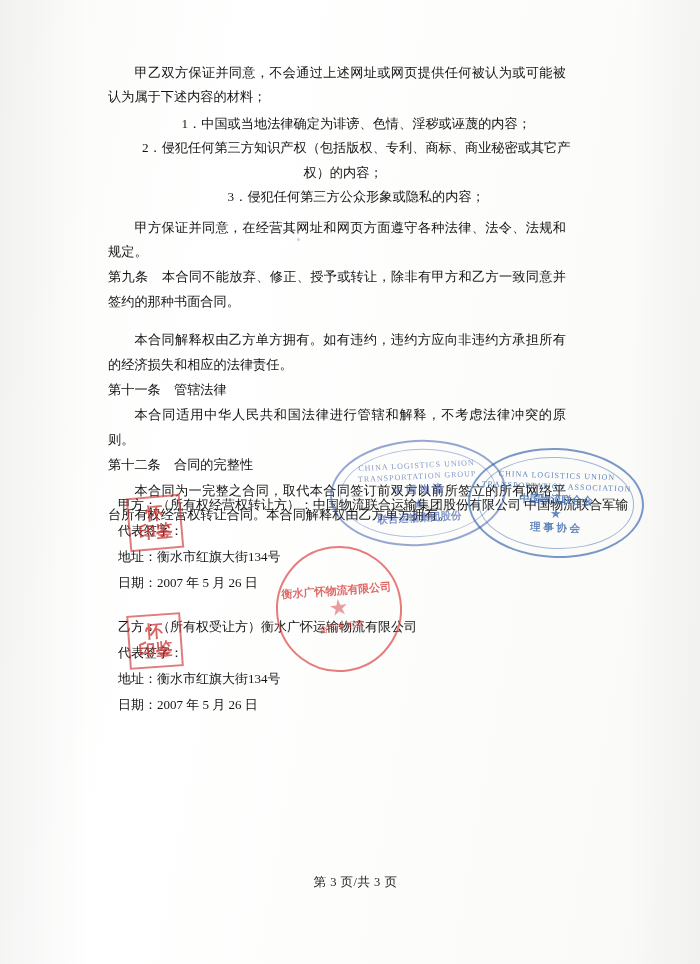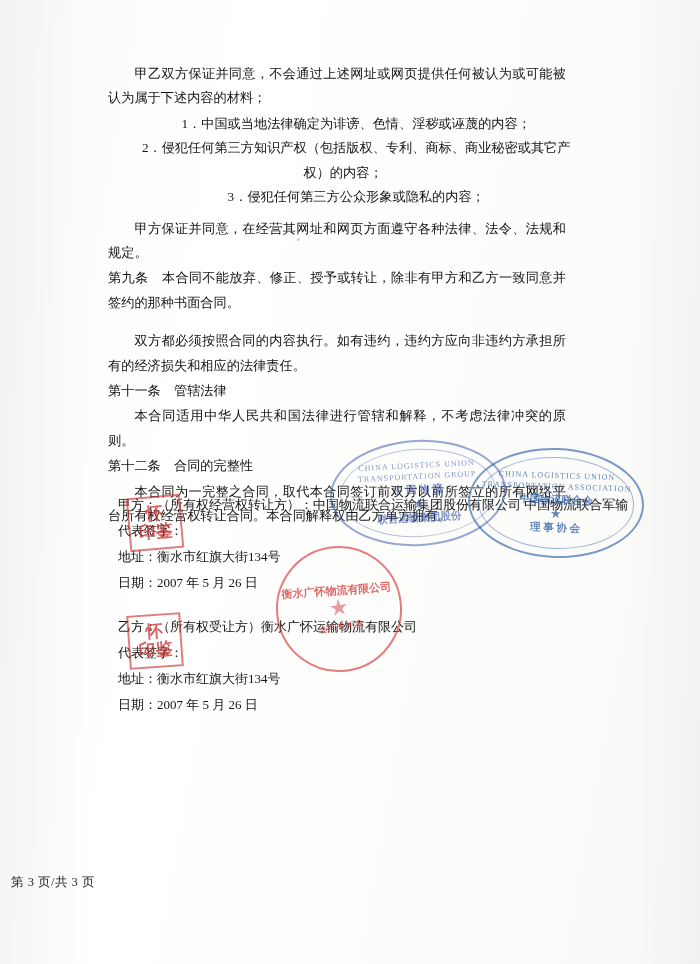--- a/index.html
+++ b/index.html
@@ -39,20 +39,21 @@
     left: 108px;
     top: 62px;
     width: 470px;
     font-size: 13.2px;
     line-height: 1.85;
     color: #141414;
   }
   .p {
     margin: 0 12px 1px 0;
     text-align: justify;
+    font-family: Liberation Mono, monospace;
   }
   .indent2 { text-indent: 2em; }
   .list {
     margin: 0;
     padding: 0;
     list-style: none;
   }
   .list li {
     text-indent: 2em;
     margin: 0;
@@ -71,21 +72,21 @@
   }
   .sign-a { top: 492px; }
   .sign-b { top: 614px; }
   .sig-row { white-space: nowrap; }
 
   .footer {
     position: absolute;
     left: 0;
     right: 0;
     top: 874px;
-    text-align: left;
+    text-align: center;
     font-size: 12.5px;
     color: #1c1c1c;
     letter-spacing: 0.5px;
     padding-left: 11px;
   }
 
   
   .stamp {
     position: absolute;
     pointer-events: none;
@@ -222,21 +223,21 @@
     <p class="p indent2">甲乙双方保证并同意，不会通过上述网址或网页提供任何被认为或可能被认为属于下述内容的材料；</p>
     <ul class="list">
       <li>1．中国或当地法律确定为诽谤、色情、淫秽或诬蔑的内容；</li>
       <li>2．侵犯任何第三方知识产权（包括版权、专利、商标、商业秘密或其它产权）的内容；</li>
       <li>3．侵犯任何第三方公众形象或隐私的内容；</li>
     </ul>
     <div class="gap-sm"></div>
     <p class="p indent2">甲方保证并同意，在经营其网址和网页方面遵守各种法律、法令、法规和规定。</p>
     <p class="p">第九条　本合同不能放弃、修正、授予或转让，除非有甲方和乙方一致同意并签约的那种书面合同。</p>
     <div class="gap-md"></div>
-    <p class="p indent2">双方都必须按照合同的内容执行。如有违约，违约方应向非违约方承担所有的经济损失和相应的法律责任。</p>
+    <p class="p indent2">本合同解释权由乙方单方拥有。如有违约，违约方应向非违约方承担所有的经济损失和相应的法律责任。</p>
     <p class="p">第十一条　管辖法律</p>
     <p class="p indent2">本合同适用中华人民共和国法律进行管辖和解释，不考虑法律冲突的原则。</p>
     <p class="p">第十二条　合同的完整性</p>
     <p class="p indent2">本合同为一完整之合同，取代本合同签订前双方以前所签立的所有网络平台所有权经营权转让合同。本合同解释权由乙方单方拥有。</p>
   </div>
 
   <div class="sign-block sign-a">
     <div class="sig-row">甲方：（所有权经营权转让方）：中国物流联合运输集团股份有限公司 中国物流联合军输</div>
     <div class="sig-row">代表签字：</div>
     <div class="sig-row">地址：衡水市红旗大街134号</div>

